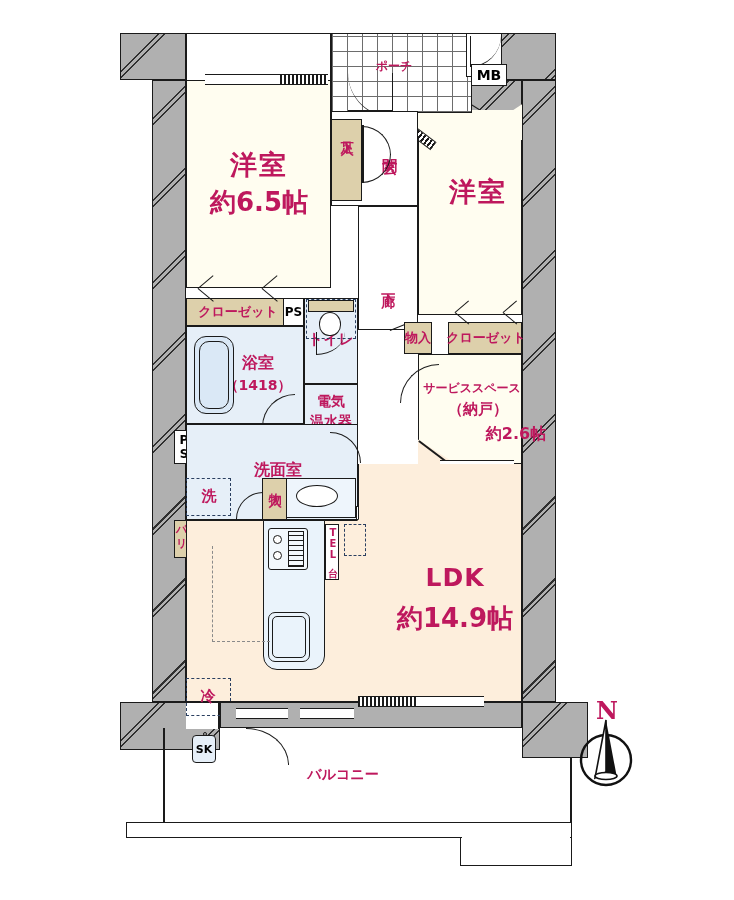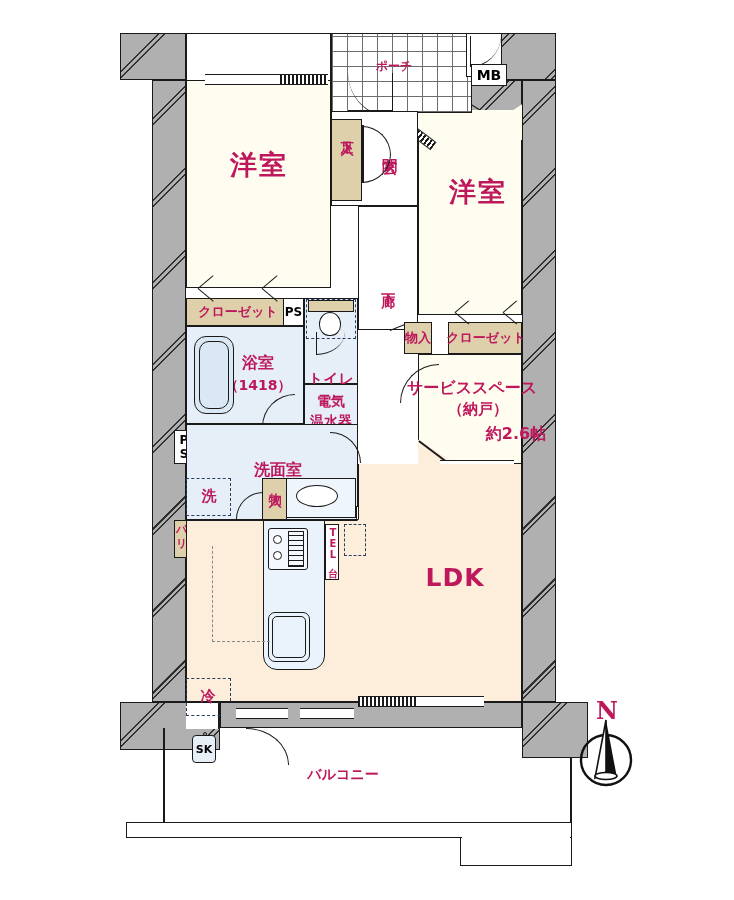--- a/index.html
+++ b/index.html
@@ -101,20 +101,21 @@
   <div class="wall" style="left:522px;top:702px;width:66px;height:56px;"></div>
   <div class="hatch" style="left:523px;top:703px;width:64px;height:54px;"></div>
 
   <div class="wall" style="left:470px;top:80px;width:52px;height:58px;"></div>
   <div class="hatch" style="left:471px;top:81px;width:50px;height:56px;"></div>
   <div class="abs" style="left:470px;top:80px;width:52px;height:58px;background:#fffdf0;clip-path:polygon(0 100%,100% 100%,100% 42%);"></div>
   <div class="ln" style="left:471px;top:104px;width:58px;height:1.4px;transform:rotate(32deg);transform-origin:left center;"></div>
 
   <div class="room f-tatami" style="left:186px;top:80px;width:145px;height:208px;border:1.4px solid #1a1a1a;"></div>
   <div class="lbl ctr" style="left:259px;top:165px;font-size:27px;font-weight:700;letter-spacing:2px;">洋室</div>
+  <div class="lbl ctr" style="left:259px;top:203px;font-size:26px;font-weight:700;">約6.5帖</div>
 
   <div class="win" style="left:205px;top:74px;width:75px;height:9px;"></div>
   <div class="winsh" style="left:280px;top:74px;width:48px;height:9px;"></div>
 
   <div class="room f-tatami" style="left:418px;top:110px;width:104px;height:205px;border:1.4px solid #1a1a1a;"></div>
   <div class="room f-tatami" style="left:418px;top:110px;width:104px;height:30px;border:none;"></div>
   <div class="lbl ctr" style="left:478px;top:192px;font-size:27px;font-weight:700;letter-spacing:2px;">洋室</div>
 
   <div class="winsh" style="left:400px;top:116px;width:42px;height:8px;transform:rotate(37deg);transform-origin:left center;"></div>
 
@@ -149,21 +150,21 @@
   <div class="ln" style="left:198px;top:288px;width:20px;height:1.4px;transform:rotate(-40deg);transform-origin:left center;"></div>
   <div class="ln" style="left:198px;top:288px;width:20px;height:1.4px;transform:rotate(40deg);transform-origin:left center;"></div>
   <div class="ln" style="left:262px;top:288px;width:20px;height:1.4px;transform:rotate(-40deg);transform-origin:left center;"></div>
   <div class="ln" style="left:262px;top:288px;width:20px;height:1.4px;transform:rotate(40deg);transform-origin:left center;"></div>
 
   <div class="tag" style="left:283px;top:298px;width:21px;height:28px;font-size:12px;font-weight:700;">
       <span>PS</span>
     </div>
 
   <div class="room f-wet" style="left:304px;top:298px;width:54px;height:86px;border:1.3px solid #1a1a1a;"></div>
-  <div class="lbl ctr" style="left:331px;top:380px;font-size:15px;font-weight:700;">トイレ</div>
+  <div class="lbl ctr" style="left:331px;top:340px;font-size:15px;font-weight:700;">トイレ</div>
 
   <div class="room f-closet" style="left:308px;top:300px;width:46px;height:12px;border:1px solid #1a1a1a;"></div>
   <div class="dash" style="left:306px;top:299px;width:50px;height:40px;border-color:#2a3f60;"></div>
   <div class="abs" style="left:319px;top:312px;width:22px;height:24px;border:1.2px solid #1a1a1a;border-radius:50% 50% 46% 46%;background:#fff;"></div>
   <div class="arc arc-br" style="left:316px;top:332px;width:28px;height:22px;border-radius:0 0 100% 0;border-top:none;border-right:none;border-left:1.2px solid #1a1a1a;border-bottom:1.2px solid #1a1a1a;"></div>
 
   <div class="room f-wet" style="left:186px;top:326px;width:118px;height:98px;border:1.3px solid #1a1a1a;"></div>
   <div class="lbl ctr" style="left:258px;top:363px;font-size:16px;font-weight:700;">浴室</div>
   <div class="lbl ctr" style="left:258px;top:385px;font-size:14px;font-weight:700;">（1418）</div>
 
@@ -216,33 +217,34 @@
   <div class="lbl ctr" style="left:486px;top:338px;font-size:13px;font-weight:700;">クローゼット</div>
   <div class="ln" style="left:455px;top:312px;width:18px;height:1.4px;transform:rotate(-40deg);transform-origin:left center;"></div>
   <div class="ln" style="left:455px;top:312px;width:18px;height:1.4px;transform:rotate(40deg);transform-origin:left center;"></div>
   <div class="ln" style="left:503px;top:312px;width:18px;height:1.4px;transform:rotate(-40deg);transform-origin:left center;"></div>
   <div class="ln" style="left:503px;top:312px;width:18px;height:1.4px;transform:rotate(40deg);transform-origin:left center;"></div>
 
   <div class="room f-tatami" style="left:418px;top:354px;width:104px;height:110px;border:1.3px solid #1a1a1a;"></div>
 
   <div class="abs f-ldk" style="left:418px;top:430px;width:38px;height:34px;clip-path:polygon(0 100%,0 28%,100% 100%);"></div>
   <div class="ln" style="left:419px;top:440px;width:44px;height:1.6px;transform:rotate(37deg);transform-origin:left center;"></div>
-  <div class="lbl ctr" style="left:472px;top:388px;font-size:16px;font-weight:700;">サービススペース</div>
+  <div class="lbl ctr" style="left:472px;top:388px;font-size:12px;font-weight:700;">サービススペース</div>
   <div class="lbl ctr" style="left:478px;top:410px;font-size:15px;font-weight:700;">（納戸）</div>
   <div class="lbl ctr" style="left:482px;top:434px;font-size:16px;font-weight:700;margin-left:34px;">約2.6帖</div>
   <div class="arc arc-tl" style="left:400px;top:364px;width:38px;height:38px;border-radius:100% 0 0 0;border-right:none;border-bottom:none;"></div>
 
   <div class="win" style="left:440px;top:460px;width:74px;height:7px;"></div>
 
   <div class="room f-ldk" style="left:186px;top:520px;width:336px;height:182px;border:1.3px solid #1a1a1a;"></div>
 
   <div class="room f-ldk" style="left:358px;top:464px;width:164px;height:58px;border-left:1.3px solid #1a1a1a;border-right:1.3px solid #1a1a1a;"></div>
   <div class="abs f-ldk" style="left:356px;top:466px;width:60px;height:56px;clip-path:polygon(100% 0,100% 100%,0 100%);"></div>
 
   <div class="lbl ctr" style="left:455px;top:578px;font-size:25px;font-weight:700;letter-spacing:1px;">LDK</div>
+  <div class="lbl ctr" style="left:455px;top:619px;font-size:26px;font-weight:700;">約14.9帖</div>
 
   <div class="abs" style="left:263px;top:520px;width:62px;height:150px;background:#eaf3fb;border:1.4px solid #1a1a1a;border-radius:0 0 14px 14px;"></div>
 
   <div class="abs" style="left:268px;top:528px;width:40px;height:42px;border:1.4px solid #1a1a1a;background:#f2f8fd;border-radius:3px;"></div>
   <div class="abs" style="left:273px;top:535px;width:9px;height:9px;border:1.2px solid #1a1a1a;border-radius:50%;background:#fff;"></div>
   <div class="abs" style="left:273px;top:551px;width:9px;height:9px;border:1.2px solid #1a1a1a;border-radius:50%;background:#fff;"></div>
   <div class="abs" style="left:288px;top:531px;width:16px;height:36px;background:repeating-linear-gradient(0deg,#1a1a1a 0 1px,#f2f8fd 1px 5px);border:1px solid #1a1a1a;"></div>
 
   <div class="abs" style="left:268px;top:612px;width:42px;height:50px;border:1.6px solid #1a1a1a;border-radius:7px;background:#eaf3fb;"></div>
   <div class="abs" style="left:272px;top:616px;width:34px;height:42px;border:1.2px solid #1a1a1a;border-radius:5px;background:#eaf3fb;"></div>

